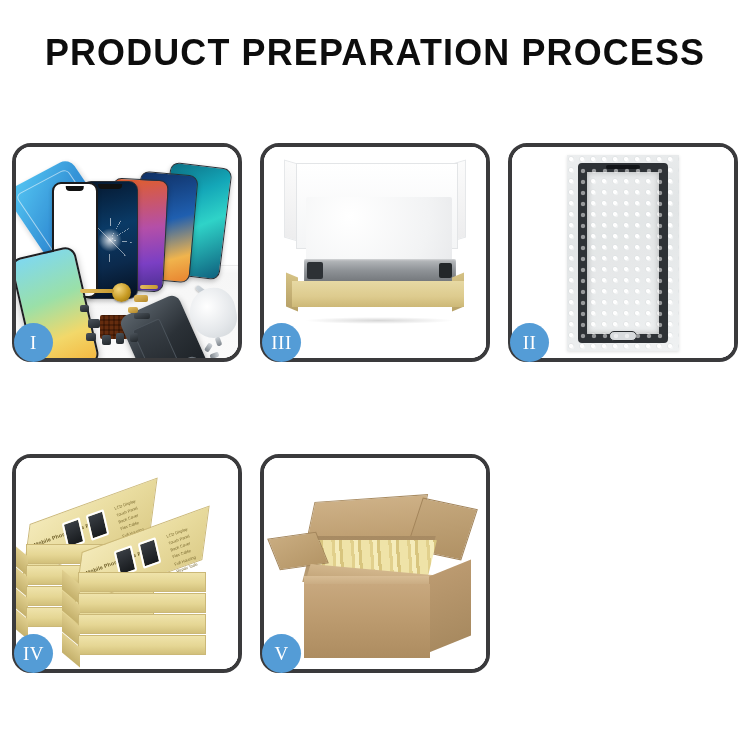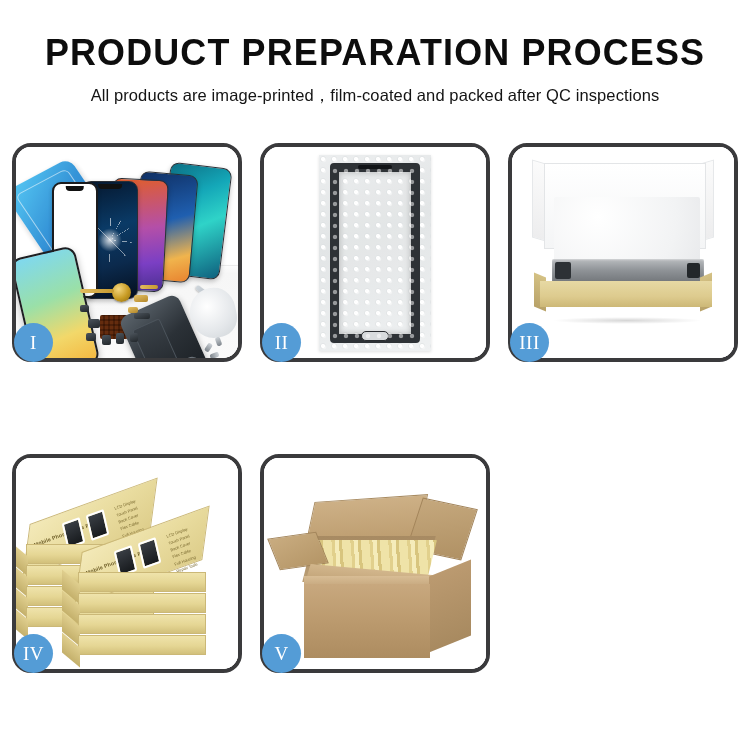--- a/index.html
+++ b/index.html
@@ -416,21 +416,20 @@
     pointer-events:none;
   }
 </style>
 </head>
 <body>
 
 <div class="page">
 
   <div class="header">
     <div class="title">PRODUCT PREPARATION PROCESS</div>
-    <div class="subtitle">All products are image-printed，film-coated and packed after QC inspections</div>
   </div>
 
   <div class="grid">
 
     <div class="panel">
       <div class="panel-inner">
         <div class="scene-parts">
           <div class="surface-line" style="top:118px"></div>
           <div class="blue-film"></div>
           <div class="dark-module"></div>
@@ -469,45 +468,45 @@
           <div class="scrw" style="left:190px; top:196px; transform:rotate(34deg);"></div>
           <div class="scrw" style="left:200px; top:190px; transform:rotate(-20deg);"></div>
           <div class="scrw" style="left:196px; top:204px; transform:rotate(70deg);"></div>
         </div>
       </div>
       <div class="badge">I</div>
     </div>
 
     <div class="panel">
       <div class="panel-inner">
-        <div class="scene-bubble">
-          <div class="bubble-sheet">
-            <div class="lcd-frame"></div>
-            <div class="bubble-overlay"></div>
-          </div>
-        </div>
-      </div>
-      <div class="badge">II</div>
-    </div>
-
-    <div class="panel">
-      <div class="panel-inner">
         <div class="scene-openbox">
           <div class="ob-flapL"></div>
           <div class="ob-flapR"></div>
           <div class="ob-lidback"></div>
           <div class="ob-foam"></div>
           <div class="ob-part"></div>
           <div class="ob-bodyL"></div>
           <div class="ob-bodyR"></div>
           <div class="ob-bodyfront"></div>
           <div class="ob-shadow"></div>
         </div>
       </div>
       <div class="badge">III</div>
+    </div>
+
+    <div class="panel">
+      <div class="panel-inner">
+        <div class="scene-bubble">
+          <div class="bubble-sheet">
+            <div class="lcd-frame"></div>
+            <div class="bubble-overlay"></div>
+          </div>
+        </div>
+      </div>
+      <div class="badge">II</div>
     </div>
 
     <div class="panel">
       <div class="panel-inner">
         <div class="scene-stack">
 
           <div class="stop" style="left:10px; top:44px;"></div>
           <div class="slabel" style="left:16px; top:72px;">Mobile Phone Spare Parts</div>
           <div class="swin" style="left:48px; top:62px;"></div>
           <div class="swin" style="left:72px; top:54px;"></div>

